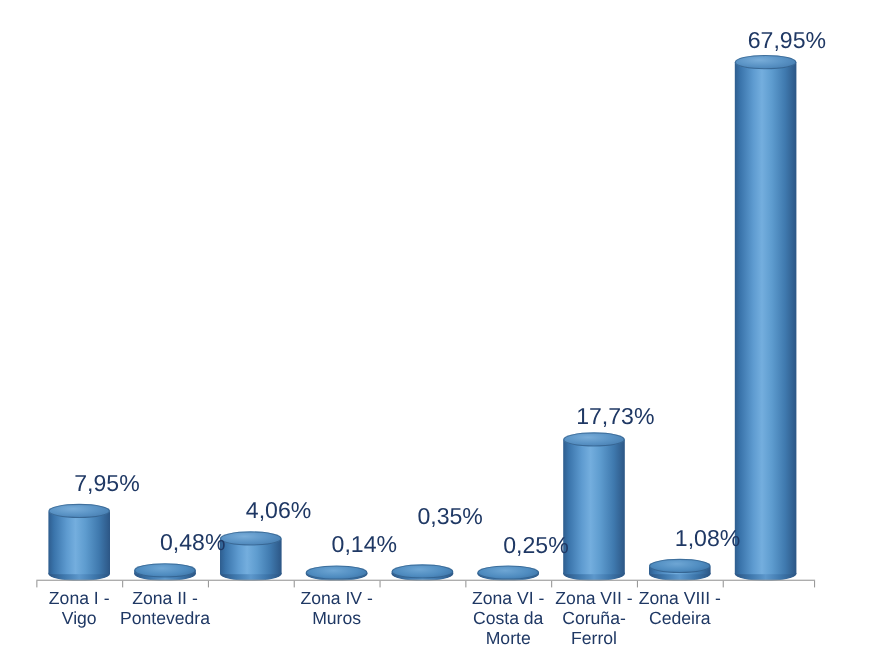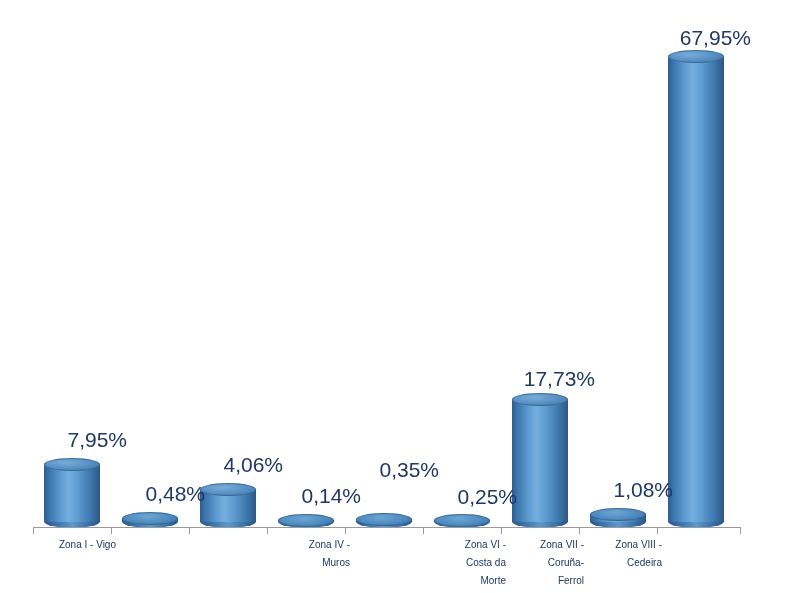--- a/index.html
+++ b/index.html
@@ -112,22 +112,22 @@
     font-size: 21px;
     color: #1f3864;
     white-space: nowrap;
   }
 
   
   .cat-label {
     position: absolute;
     top: 536px;
     width: 88px;
-    text-align: right;
-    font-size: 10px;
+    text-align: center;
+    font-size: 16px;
     line-height: 18px;
     color: #1f3864;
   }
 </style>
 </head>
 <body>
 
 <div id="chart-root">
 
   <div id="plot-area">
@@ -224,20 +224,24 @@
   <div class="axis-tick" style="left:345px;"></div>
   <div class="axis-tick" style="left:423px;"></div>
   <div class="axis-tick" style="left:501px;"></div>
   <div class="axis-tick" style="left:579px;"></div>
   <div class="axis-tick" style="left:657px;"></div>
   <div class="axis-tick" style="left:740px;"></div>
 
   <div class="cat-label" style="left:28px;">
     <div>Zona I - Vigo</div>
   </div>
+  <div class="cat-label" style="left:106px;">
+    <div>Zona II -</div>
+    <div>Pontevedra</div>
+  </div>
   <div class="cat-label" style="left:262px;">
     <div>Zona IV -</div>
     <div>Muros</div>
   </div>
   <div class="cat-label" style="left:418px;">
     <div>Zona VI -</div>
     <div>Costa da</div>
     <div>Morte</div>
   </div>
   <div class="cat-label" style="left:496px;">

